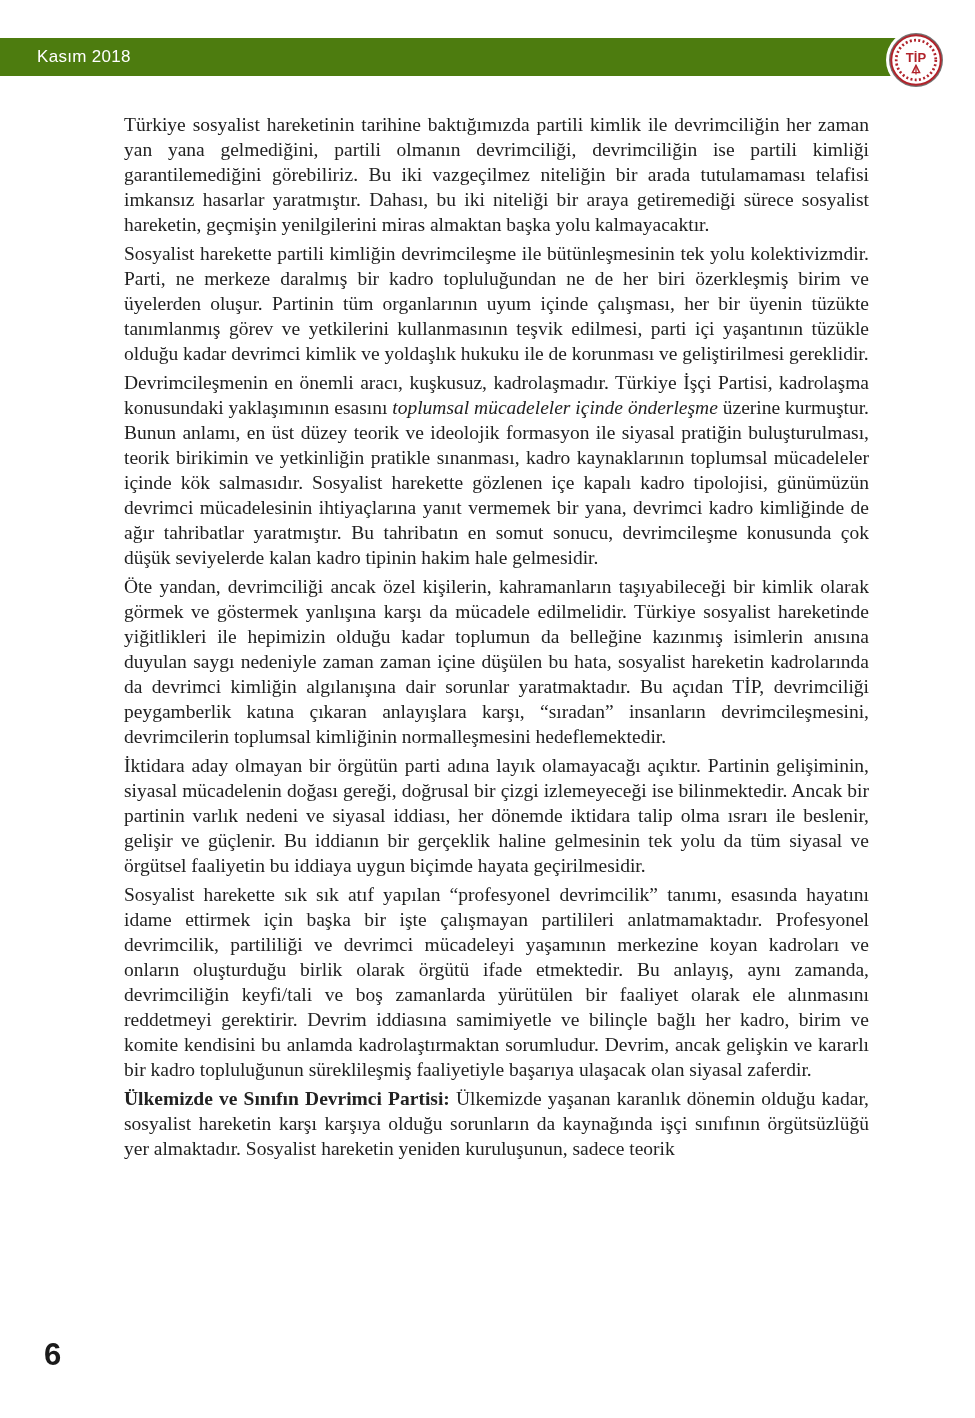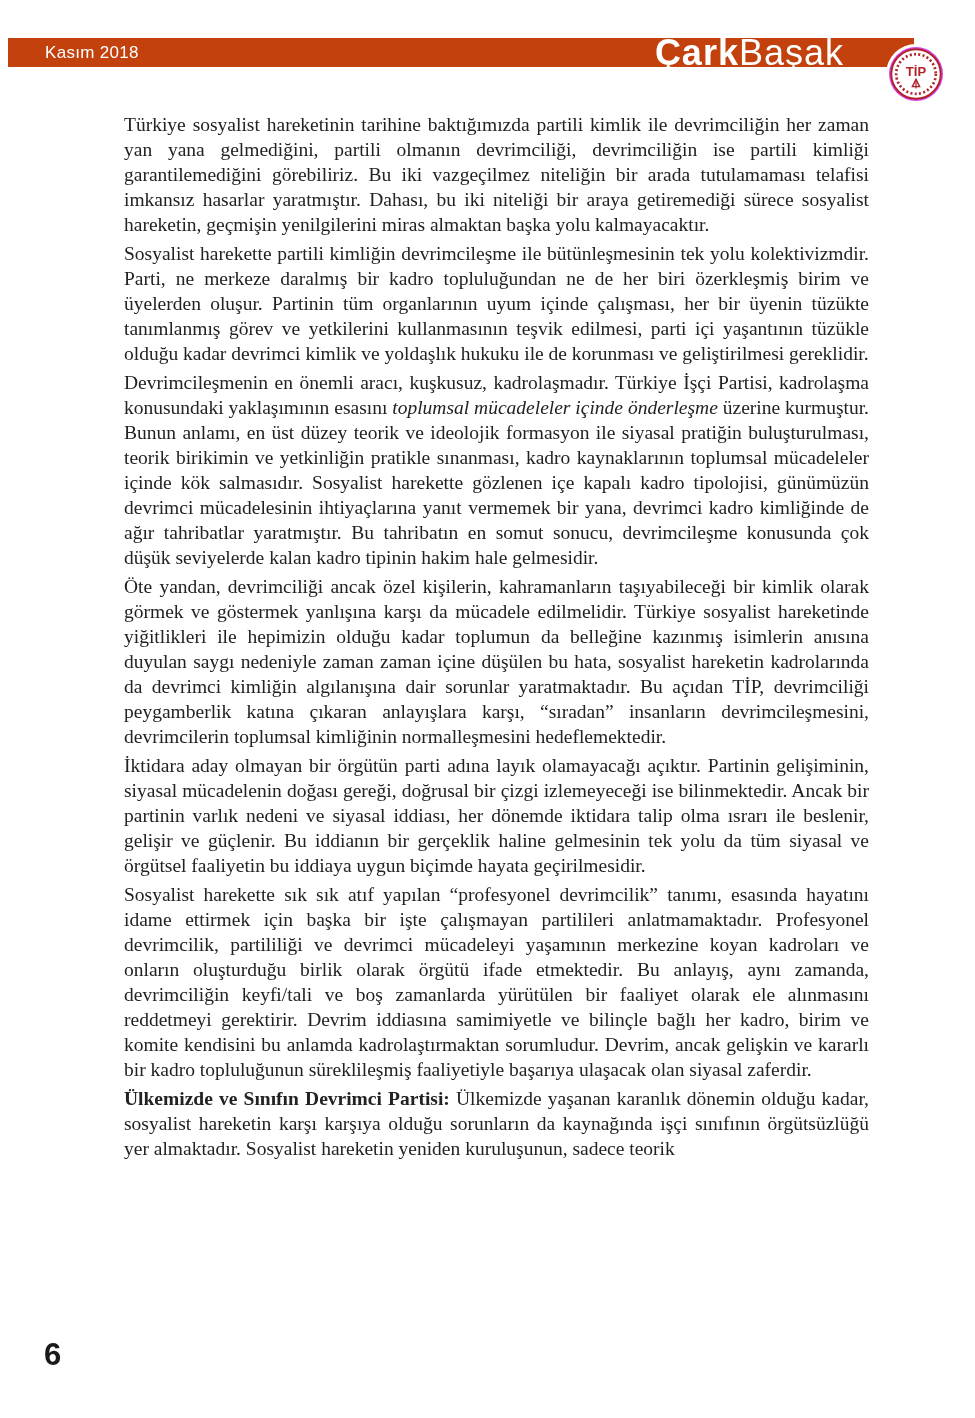--- a/index.html
+++ b/index.html
@@ -8,23 +8,23 @@
     width: 975px; height: 1418px;
     position: relative;
     font-family: "Liberation Serif", serif;
     color: #1f1f1f;
     overflow: hidden;
   }
 
   
   .banner {
     position: absolute;
-    left: 8px; top: 38px;
-    width: 906px; height: 29px;
-    background: #c2410c;
+    left: 0; top: 38px;
+    width: 906px; height: 38px;
+    background: #4d7c0f;
     display: flex;
     align-items: center;
   }
   .issue-date {
     position: absolute;
     left: 37px; top: 50%;
     transform: translateY(-50%);
     font-family: "Liberation Sans", sans-serif;
     font-size: 17px;
     color: #ffffff;
@@ -39,24 +39,24 @@
     line-height: 36px;
     color: #ffffff;
     white-space: nowrap;
   }
   .mh-bold  { font-weight: 800; letter-spacing: 1px; }
   .mh-light { font-weight: 400; letter-spacing: 1px; }
 
   
   .logo {
     position: absolute;
-    left: 889px; top: 47px;
+    left: 889px; top: 33px;
     width: 54px; height: 54px;
     border-radius: 50%;
-    background: #d946ef;
+    background: #737373;
     box-shadow: 0 0 0 3px #ffffff;
   }
   .logo svg { display: block; width: 54px; height: 54px; }
 
   
   .article {
     position: absolute;
     left: 124px; top: 112px;
     width: 745px;
     font-size: 19.5px;
@@ -77,21 +77,20 @@
     font-weight: 600;
     color: #1a1a1a;
   }
 </style>
 </head>
 <body>
 
 <header>
   <div class="banner">
     <span class="issue-date">Kasım 2018</span>
-    <div class="masthead"><span class="mh-bold">Çark</span><span class="mh-light">Başak</span></div>
   </div>
   <div class="logo">
     <svg viewBox="0 0 60 60" aria-hidden="true">
       <circle cx="30" cy="30" r="27.5" fill="#ffffff" stroke="#b1232b" stroke-width="2.2"></circle>
       <circle cx="30" cy="30" r="22" fill="none" stroke="#b1232b" stroke-width="3" stroke-dasharray="2.2,2.6"></circle>
       <text x="30" y="32" text-anchor="middle" font-family="Liberation Sans, sans-serif" font-size="14.5" font-weight="bold" fill="#b1232b">TİP</text>
       <path d="M30 36 L26 44 L34 44 Z" fill="none" stroke="#b1232b" stroke-width="1.6"></path>
       <line x1="30" y1="36" x2="30" y2="46" stroke="#b1232b" stroke-width="1.4"></line>
     </svg>
   </div>

